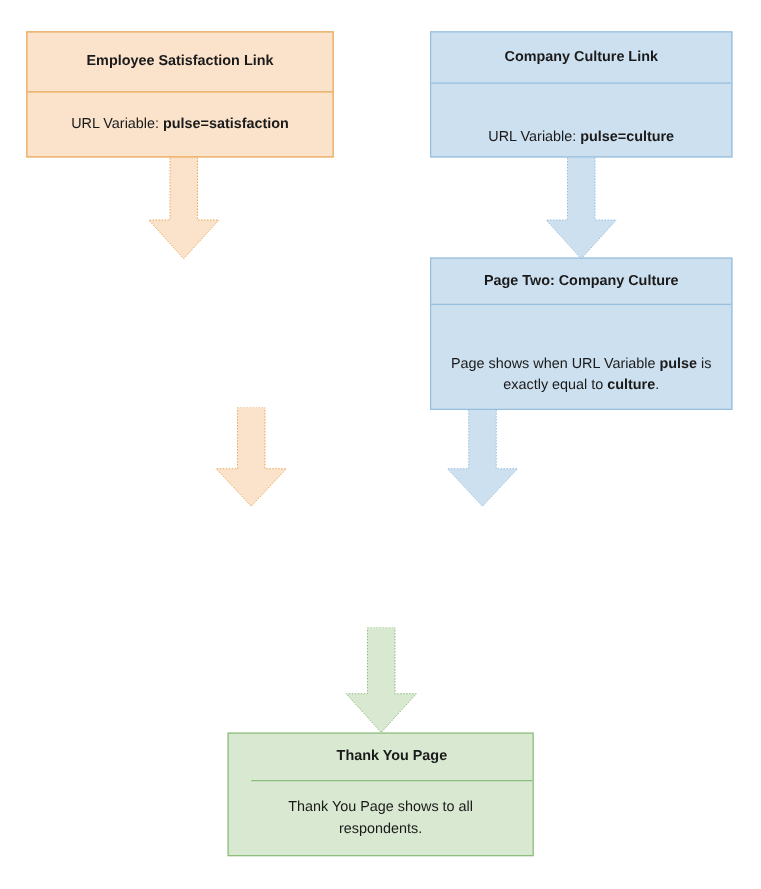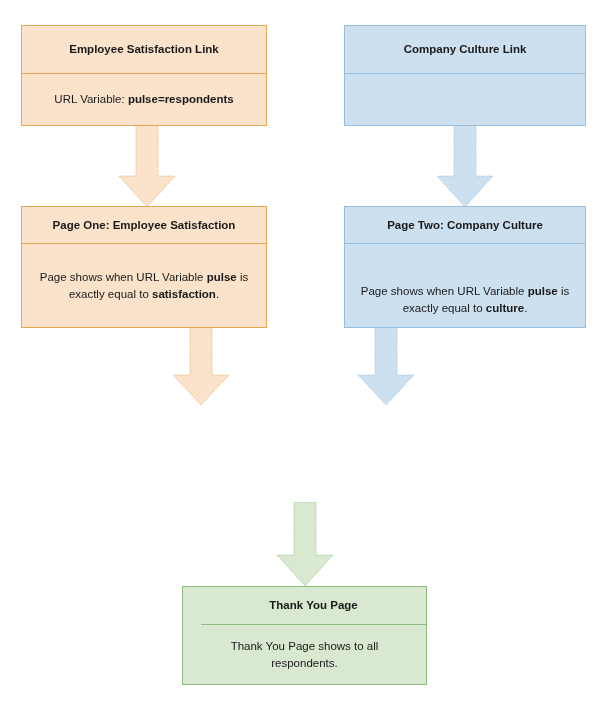--- a/index.html
+++ b/index.html
@@ -100,34 +100,31 @@
 
   <div class="arrow" style="left:276px; top:502px; width:58px; height:85px;">
     <svg width="58" height="85" viewBox="0 0 58 85">
       <polygon points="18,0 40,0 40,53 57,53 29,84 1,53 18,53" fill="#d9e8d0" stroke="#8cbd7d" stroke-width="0.8" stroke-dasharray="1.2 1.2"></polygon>
     </svg>
   </div>
 
   <div class="node theme-orange" style="left:21px; top:25px; width:246px; height:101px;">
     <div class="title" style="height:48px;">Employee Satisfaction Link</div>
     <div class="body">
-      <span><span>URL Variable: </span><b>pulse=respondents</b></span>
+      <span><span>URL Variable: </span><b>pulse=satisfaction</b></span>
     </div>
   </div>
 
   <div class="node theme-blue" style="left:344px; top:25px; width:242px; height:101px;">
     <div class="title" style="height:48px;">Company Culture Link</div>
+    <div class="body">
+      <span><span>URL Variable: </span><b>pulse=culture</b></span>
+    </div>
   </div>
 
-  <div class="node theme-orange" style="left:21px; top:206px; width:246px; height:122px;">
-    <div class="title" style="height:37px;">Page One: Employee Satisfaction</div>
-    <div class="body">
-      <span><span>Page shows when URL Variable </span><b>pulse</b><span> is exactly equal to </span><b>satisfaction</b><span>.</span></span>
-    </div>
-  </div>
 
   <div class="node theme-blue" style="left:344px; top:206px; width:242px; height:122px;">
     <div class="title" style="height:37px;text-align:right;">Page Two: Company Culture</div>
     <div class="body">
       <span><span>Page shows when URL Variable </span><b>pulse</b><span> is exactly equal to </span><b>culture</b><span>.</span></span>
     </div>
   </div>
 
 
   <div class="node theme-green" style="left:182px; top:586px; width:245px; height:99px;">

